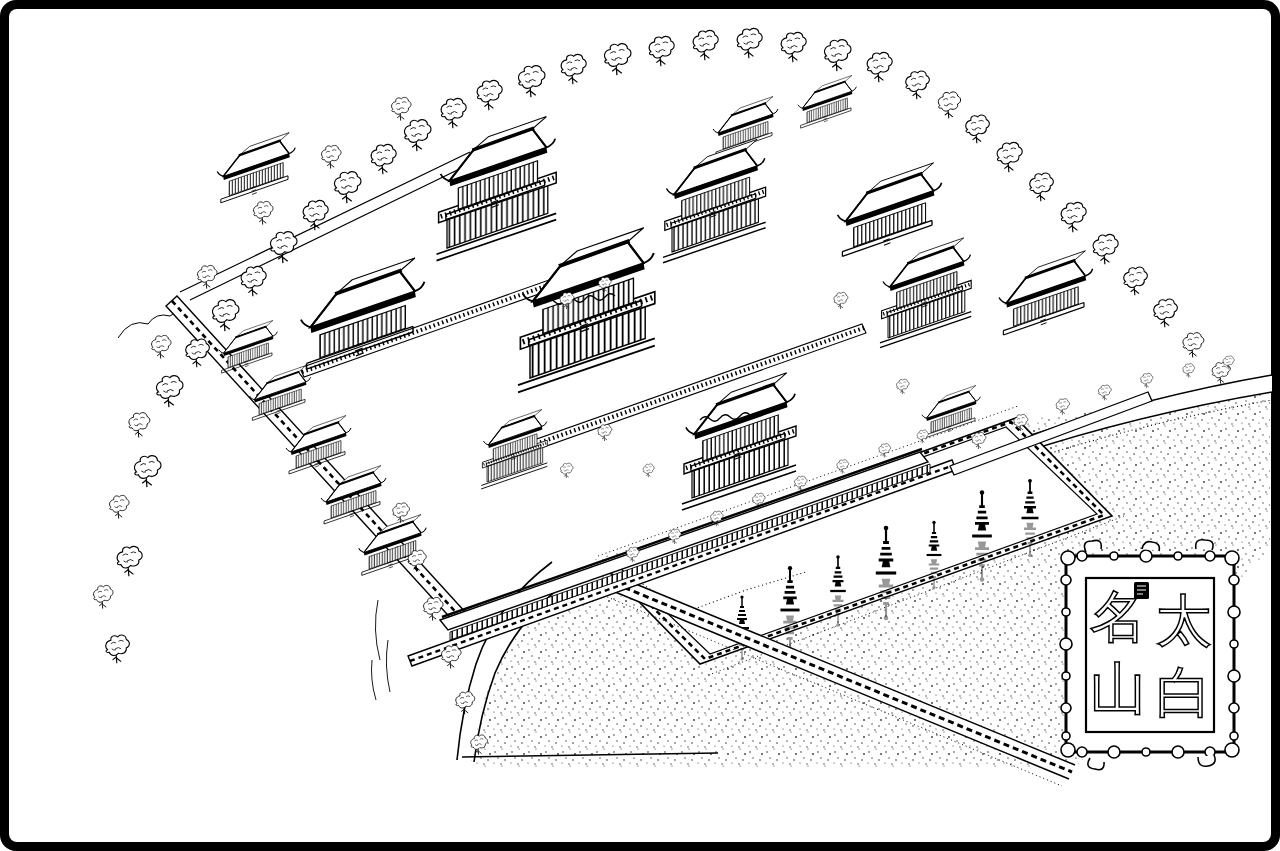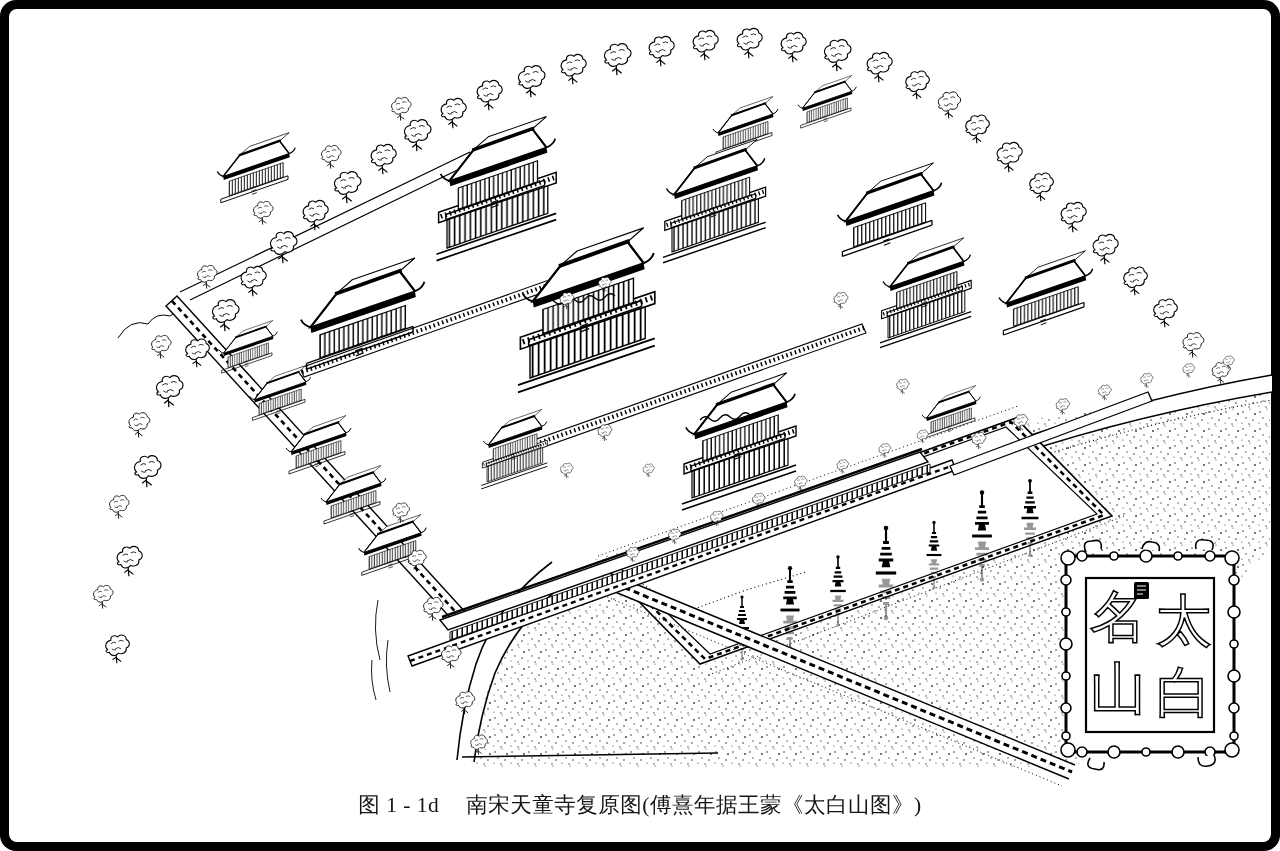--- a/index.html
+++ b/index.html
@@ -281,16 +281,13 @@
     </g>
     <g font-size="56" text-anchor="middle" font-family="Liberation Serif, DejaVu Serif, serif" fill="#ffffff" stroke="#000000" stroke-width="1.5">
       <text x="1184" y="640">太</text>
       <text x="1184" y="712">白</text>
       <text x="1118" y="636">名</text>
       <text x="1118" y="708">山</text>
     </g>
   </g>
 </svg>
 
-<div class="caption">
-  <span>图 1 - 1d</span><span class="cap-gap"></span><span>南宋天童寺复原图(傅熹年据王蒙《太白山图》)</span>
 </div>
-</div>
 
 </body></html>

